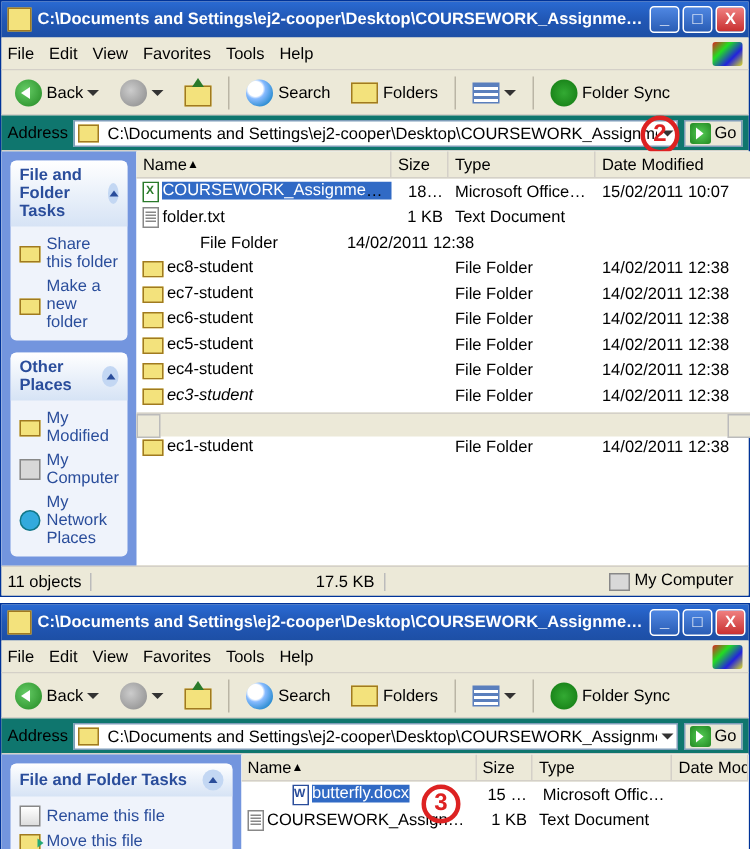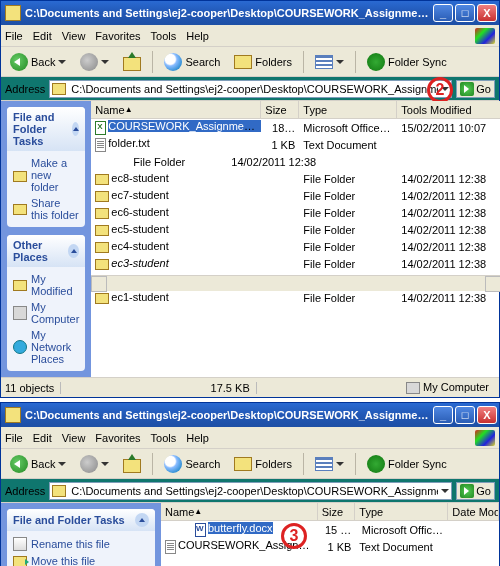--- a/index.html
+++ b/index.html
@@ -148,26 +148,26 @@
       <div class="callout" style="right: 46px; top: 76px; position: absolute;">2</div>
       <div class="body">
         <div class="sidebar">
           <div class="panel">
             <div class="panel-h">
               <span>File and Folder Tasks</span>
               <span class="chev"></span>
             </div>
             <div class="panel-b">
               <div class="row">
+                <span class="pico share"></span>
+                <span>Share this folder</span>
+              </div>
+              <div class="row">
                 <span class="pico folder"></span>
                 <span>Make a new folder</span>
-              </div>
-              <div class="row">
-                <span class="pico share"></span>
-                <span>Share this folder</span>
               </div>
             </div>
           </div>
           <div class="panel">
             <div class="panel-h">
               <span>Other Places</span>
               <span class="chev"></span>
             </div>
             <div class="panel-b">
               <div class="row">
@@ -191,21 +191,21 @@
               <span>Name</span>
               <span style="font-size: 8px;"> ▲</span>
             </div>
             <div class="colh" style="width: 38px;">
               <span>Size</span>
             </div>
             <div class="colh" style="width: 98px;">
               <span>Type</span>
             </div>
             <div class="colh" style="width: 104px;">
-              <span>Tools Modified</span>
+              <span>Date Modified</span>
             </div>
           </div>
           <div class="files">
             <div class="frow sel">
               <div class="fcell" style="width: 170px;"><span class="fico xls"></span><span class="fname">COURSEWORK_Assignment_Test11.xls</span></div>
               <div class="fcell" style="width: 38px; text-align: right;">18…</div>
               <div class="fcell" style="width: 98px;">Microsoft Office …</div>
               <div class="fcell" style="width: 104px;">15/02/2011 10:07</div>
             </div>
             <div class="frow">

